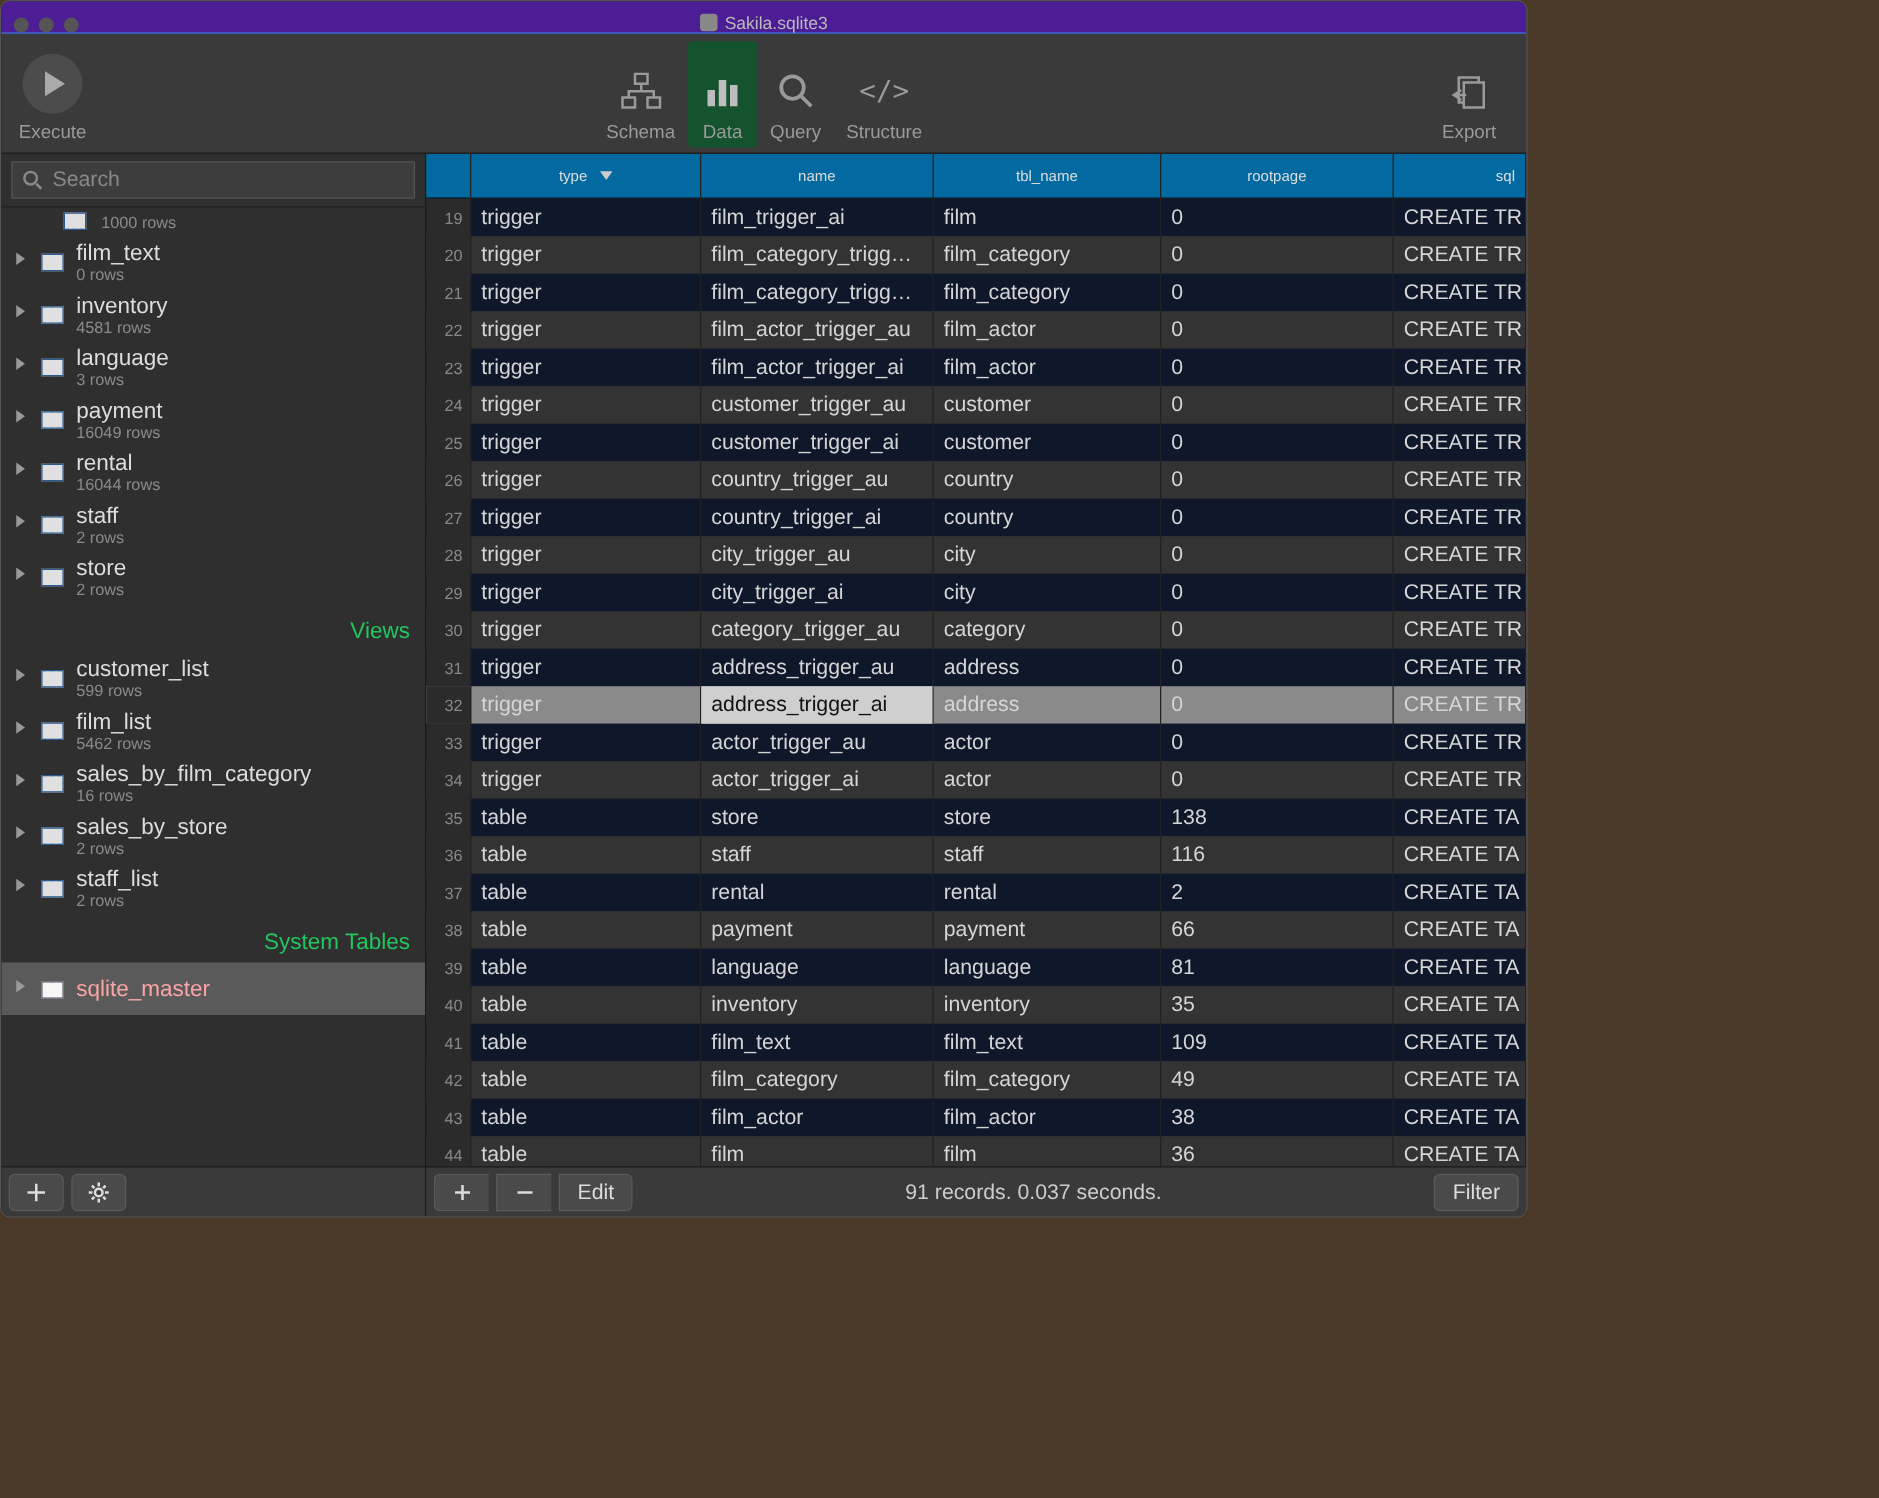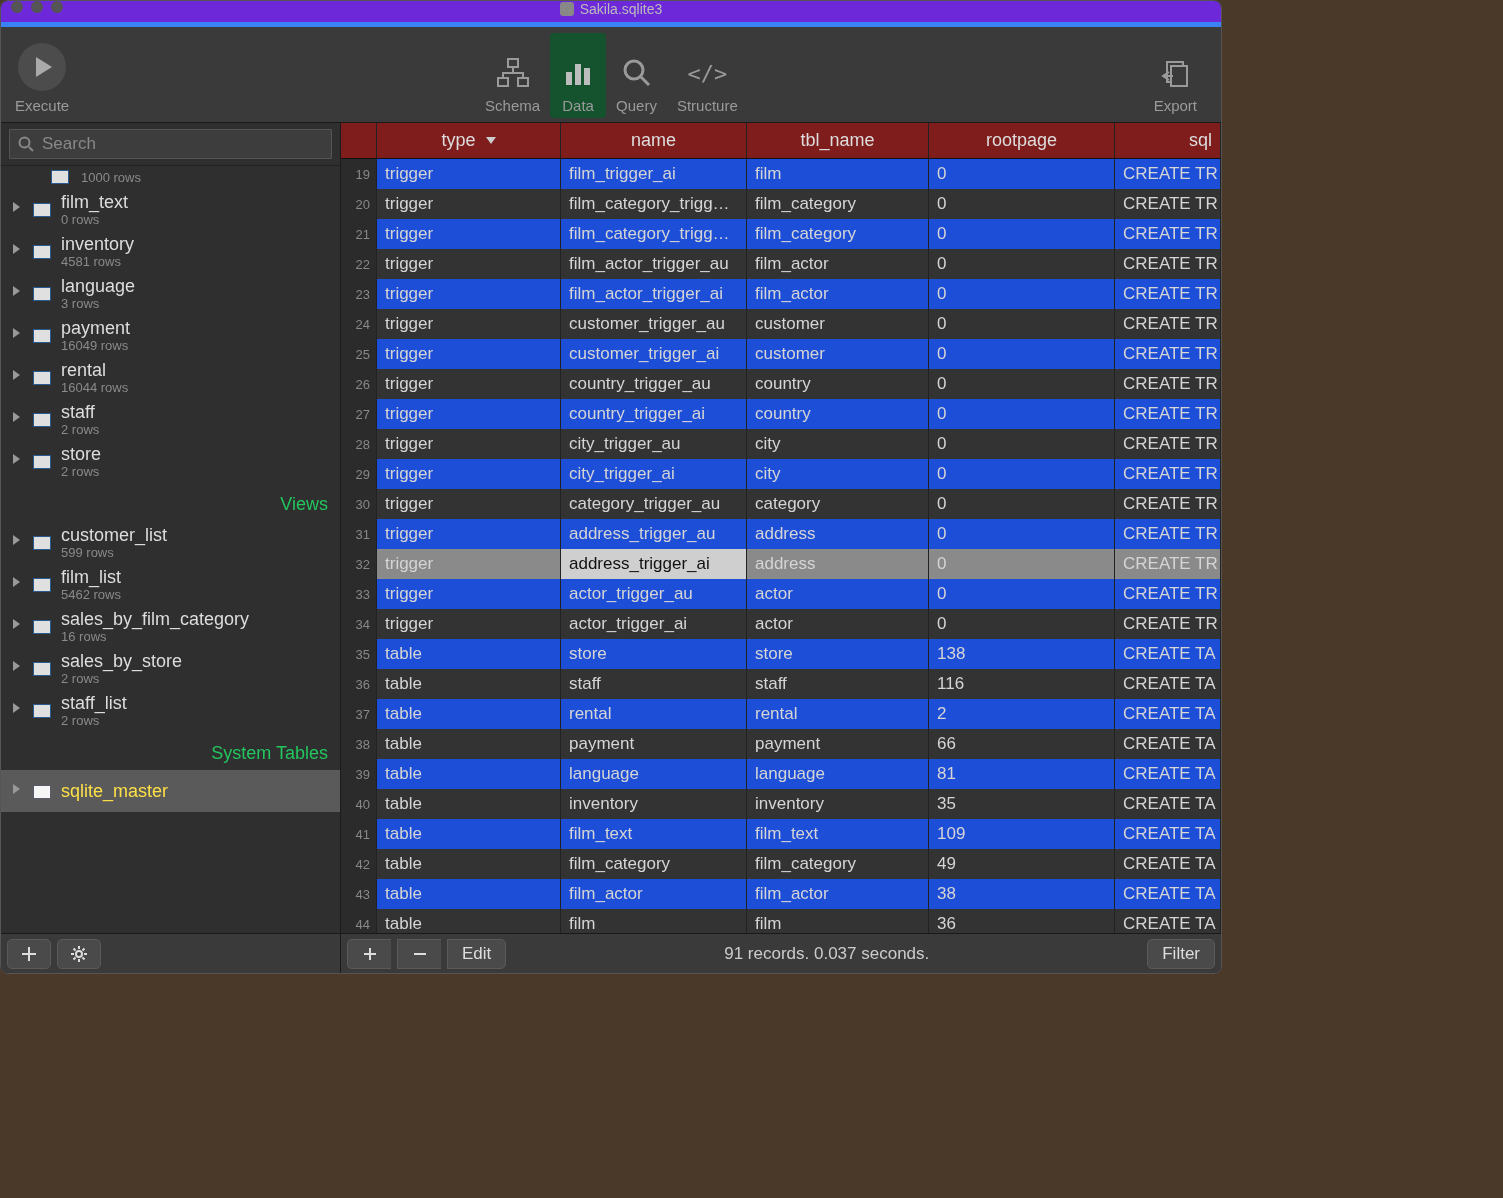--- a/index.html
+++ b/index.html
@@ -17,25 +17,25 @@
     border: 1px solid #555;
     border-radius: 8px;
     overflow: hidden;
     display: flex;
     flex-direction: column;
   }
 
   
   .titlebar {
     height: 26px;
-    background: #6d28d9;
+    background: #4c1d95;
     display: flex;
-    align-items: flex-start;
+    align-items: flex-end;
     padding: 0 10px;
-    border-bottom: 5px solid #3b82f6;
+    border-bottom: 1px solid #3b82f6;
     position: relative;
   }
   .traffic-lights { display: flex; gap: 8px; }
   .tl { width: 12px; height: 12px; border-radius: 50%; background: #555; }
   .titlebar-title {
     position: absolute; left: 0; right: 0; text-align: center;
     font-size: 14px; color: #bbb;
     display:flex; align-items:center; justify-content:center; gap:6px;
     pointer-events:none;
   }
@@ -120,56 +120,56 @@
     background-position: 0 0, 0 4px;
   }
   .table-icon.light { filter: brightness(1.1) saturate(0.2) hue-rotate(20deg); }
   .tree-labels { display:flex; flex-direction:column; line-height:1.1; }
   .tree-name { font-size:18px; color:#ddd; }
   .tree-sub { font-size:13px; color:#8a8a8a; }
   .tree-header {
     font-size:18px; color:#22c55e; padding:12px 12px 6px 32px;text-align:right;
   }
   .tree-row.selected { background:#5a5a5a; }
-  .tree-row.selected .tree-name { color:#fde047; font-weight:500; }
+  .tree-row.selected .tree-name { color:#fca5a5; font-weight:500; }
 
   .sidebar-footer {
     height:40px; border-top:1px solid #1a1a1a; background:#3a3a3a;
     display:flex; align-items:center; padding:0 6px; gap:6px;
   }
   .square-btn {
     width:44px; height:30px; background:#4a4a4a; border:1px solid #5a5a5a;
     border-radius:5px; display:flex; align-items:center; justify-content:center;
     color:#ddd; font-size:20px; cursor:pointer;
   }
 
   
   .main { flex:1; display:flex; flex-direction:column; min-width:0; }
   .grid-header {
-    display:flex; height:36px; background:#7f1d1d; border-bottom:1px solid #111;
-    font-size:18px; color:#ddd;
+    display:flex; height:36px; background:#0369a1; border-bottom:1px solid #111;
+    font-size:12px; color:#ddd;
   }
   .gh-rownum { width:36px; border-right:1px solid #222; }
   .gh-cell {
     border-right:1px solid #222; display:flex; align-items:center; justify-content:center;
     font-weight:500; position:relative;
   }
   .gh-cell .chev {
     width:0;height:0;border-left:5px solid transparent;border-right:5px solid transparent;border-top:7px solid #ccc;
     margin-left:10px;
   }
   .col-type   { width:184px; }
   .col-name   { width:186px; }
   .col-tbl    { width:182px; }
   .col-root   { width:186px; }
   .col-sql    { flex:1; }
 
   .grid-body { flex:1; overflow:hidden; font-size:17px; }
   .grow { display:flex; height:30px; align-items:stretch; }
-  .grow.even { background:#1d4ed8; }
+  .grow.even { background:#0f172a; }
   .grow.odd  { background:#333333; }
   .grow.selected { background:#8a8a8a; }
   .grow .rn {
     width:36px; text-align:right; padding-right:6px; font-size:13px;
     color:#888; border-right:1px solid #222;
     display:flex; align-items:center; justify-content:flex-end;
     background:#2b2b2b;
   }
   .grow .c {
     border-right:1px solid #222; padding:0 8px;

